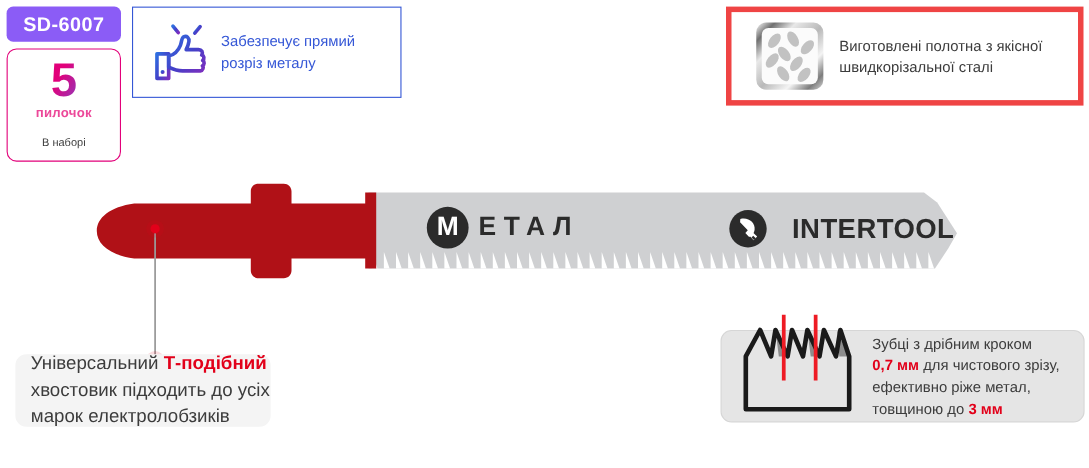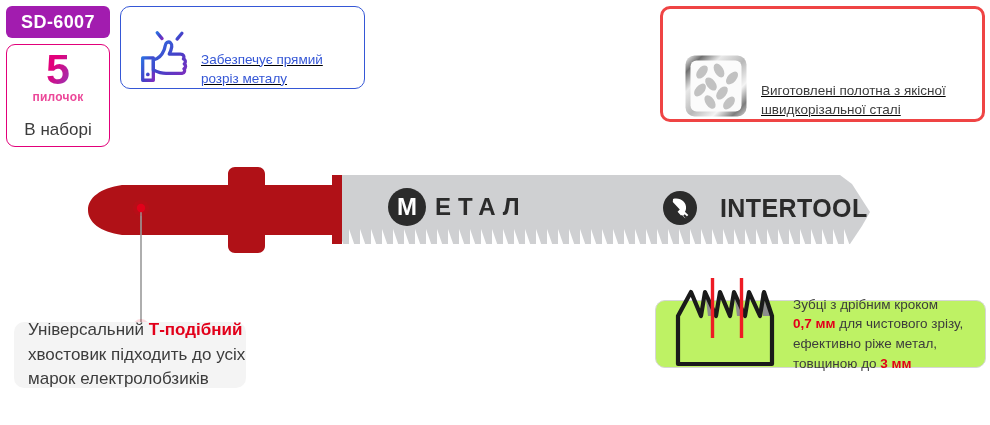--- a/index.html
+++ b/index.html
@@ -8,21 +8,21 @@
     background:#ffffff;
     font-family:"Liberation Sans","DejaVu Sans",sans-serif;
     overflow:hidden;
     position:relative;
   }
   .stage{position:absolute;left:0;top:0;width:990px;height:425px;}
 
   
   .sku-badge{
     position:absolute;left:6px;top:6px;width:104px;height:32px;
-    background:#a21caf;border-radius:6px;
+    background:#8b5cf6;border-radius:6px;
     display:flex;align-items:center;justify-content:center;
   }
   .sku-badge span{
     color:#fff;font-size:18px;font-weight:bold;letter-spacing:.4px;
   }
 
   
   .count-card{
     position:absolute;left:6px;top:44px;width:104px;height:103px;
     border:1.6px solid #e2007a;border-radius:9px;background:#fff;
@@ -31,34 +31,34 @@
   }
   .count-num{
     font-size:43px;font-weight:bold;line-height:.95;
     background:linear-gradient(120deg,#e2007a 0%,#e2007a 35%,#8e3bbd 100%);
     -webkit-background-clip:text;background-clip:text;color:transparent;
     margin-top:-2px;
   }
   .count-word{
     font-size:12px;font-weight:bold;color:#ec4899;letter-spacing:.2px;margin-top:1px;text-align:right;
   }
-  .count-sub{font-size:17px;color:#3c3c3c;margin-top:16px;}
+  .count-sub{font-size:10px;color:#3c3c3c;margin-top:16px;}
 
   
   .fbox{
     position:absolute;box-sizing:border-box;background:#fff;
-    display:flex;align-items:flex-end;border-radius:10px;text-decoration:underline;
+    display:flex;align-items:center;border-radius:0;
   }
   .fbox.blue{
     left:120px;top:6px;width:245px;height:83px;
     border:1.4px solid #3557d6;
   }
   .fbox.gray{
-    left:660px;top:6px;width:325px;height:116px;
-    border:3px solid #ef4444;
+    left:660px;top:6px;width:325px;height:90px;
+    border:5px solid #ef4444;
   }
   .fbox .txt{font-size:13.5px;line-height:1.42;}
   .fbox.blue .txt{color:#3557d6;padding-left:6px;}
   .fbox.gray .txt{color:#3c3c3c;padding-left:12px;}
 
   .ico{flex:0 0 auto;display:block;}
   .ico.thumb{width:62px;height:62px;margin-left:12px;}
   .ico.steel{width:66px;height:66px;margin-left:20px;}
 
   
@@ -92,22 +92,22 @@
     border-radius:10px;
   }
   .callout.left{
     left:14px;top:322px;width:232px;height:66px;
     display:flex;align-items:center;
   }
   .callout.left .txt{
     font-size:17px;line-height:1.45;color:#3c3c3c;padding-left:14px;
   }
   .callout.right{
-    left:655px;top:300px;width:331px;height:68px;
-    background:#bef264;border:1px solid #d6d6d6;
+    left:655px;top:300px;width:331px;height:84px;
+    background:#e5e5e5;border:1px solid #d6d6d6;
     display:flex;align-items:center;
   }
   .callout.right .txt{
     font-size:13.5px;line-height:1.45;color:#3c3c3c;padding-left:8px;
   }
   .teeth-ico{flex:0 0 auto;width:125px;height:98px;margin-left:4px;margin-top:-14px;}
   .hl-red{color:#e2001a;font-weight:bold;}
 </style>
 </head>
 <body>

